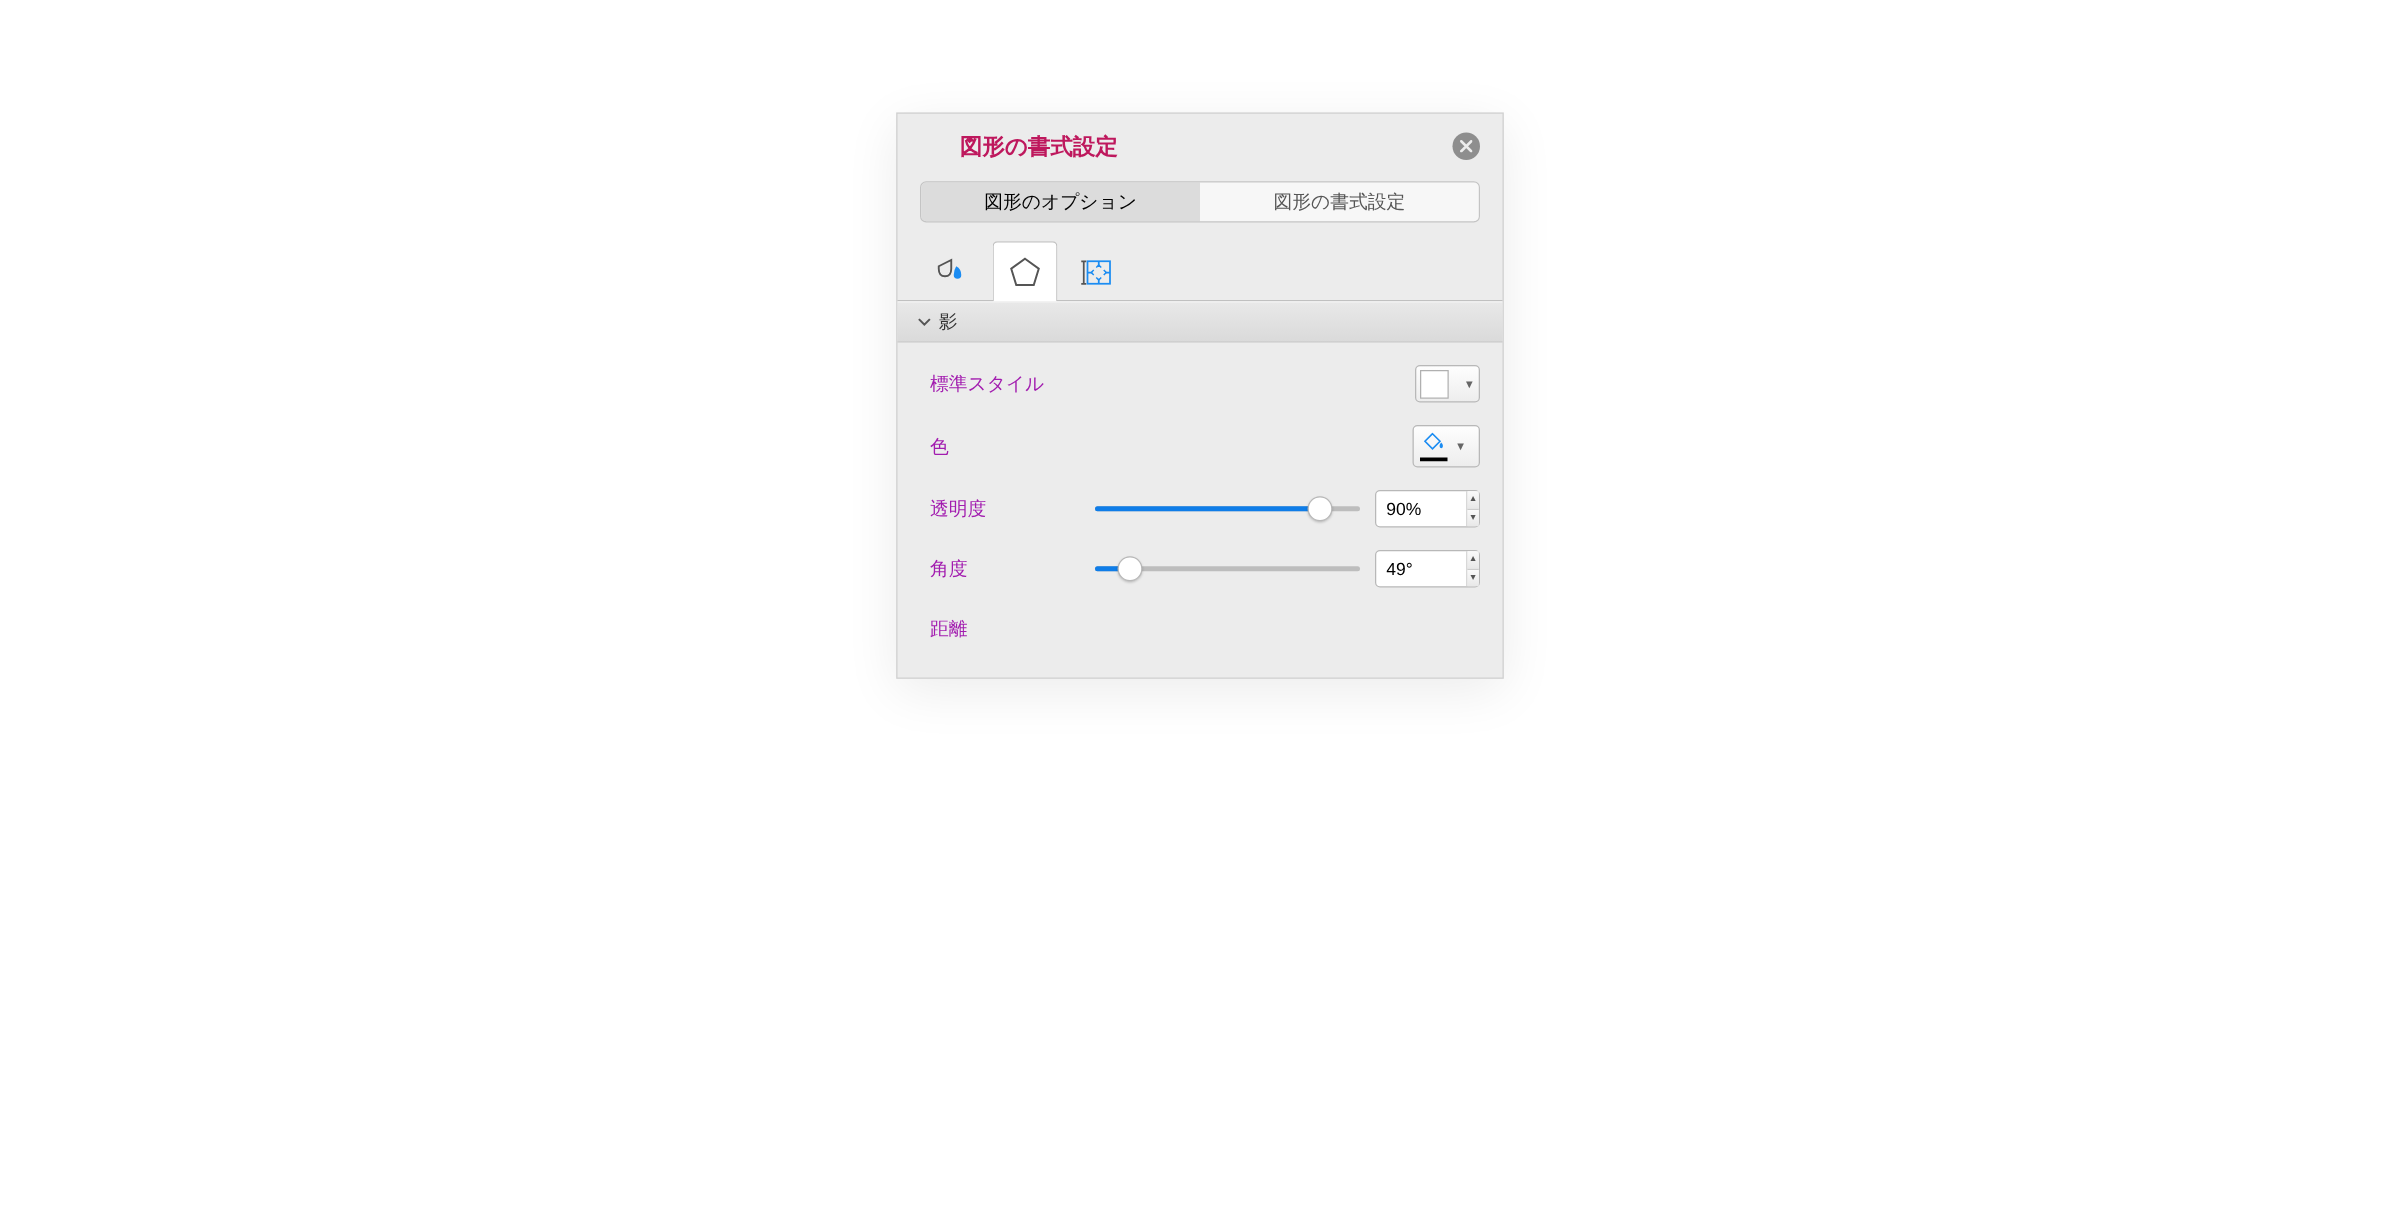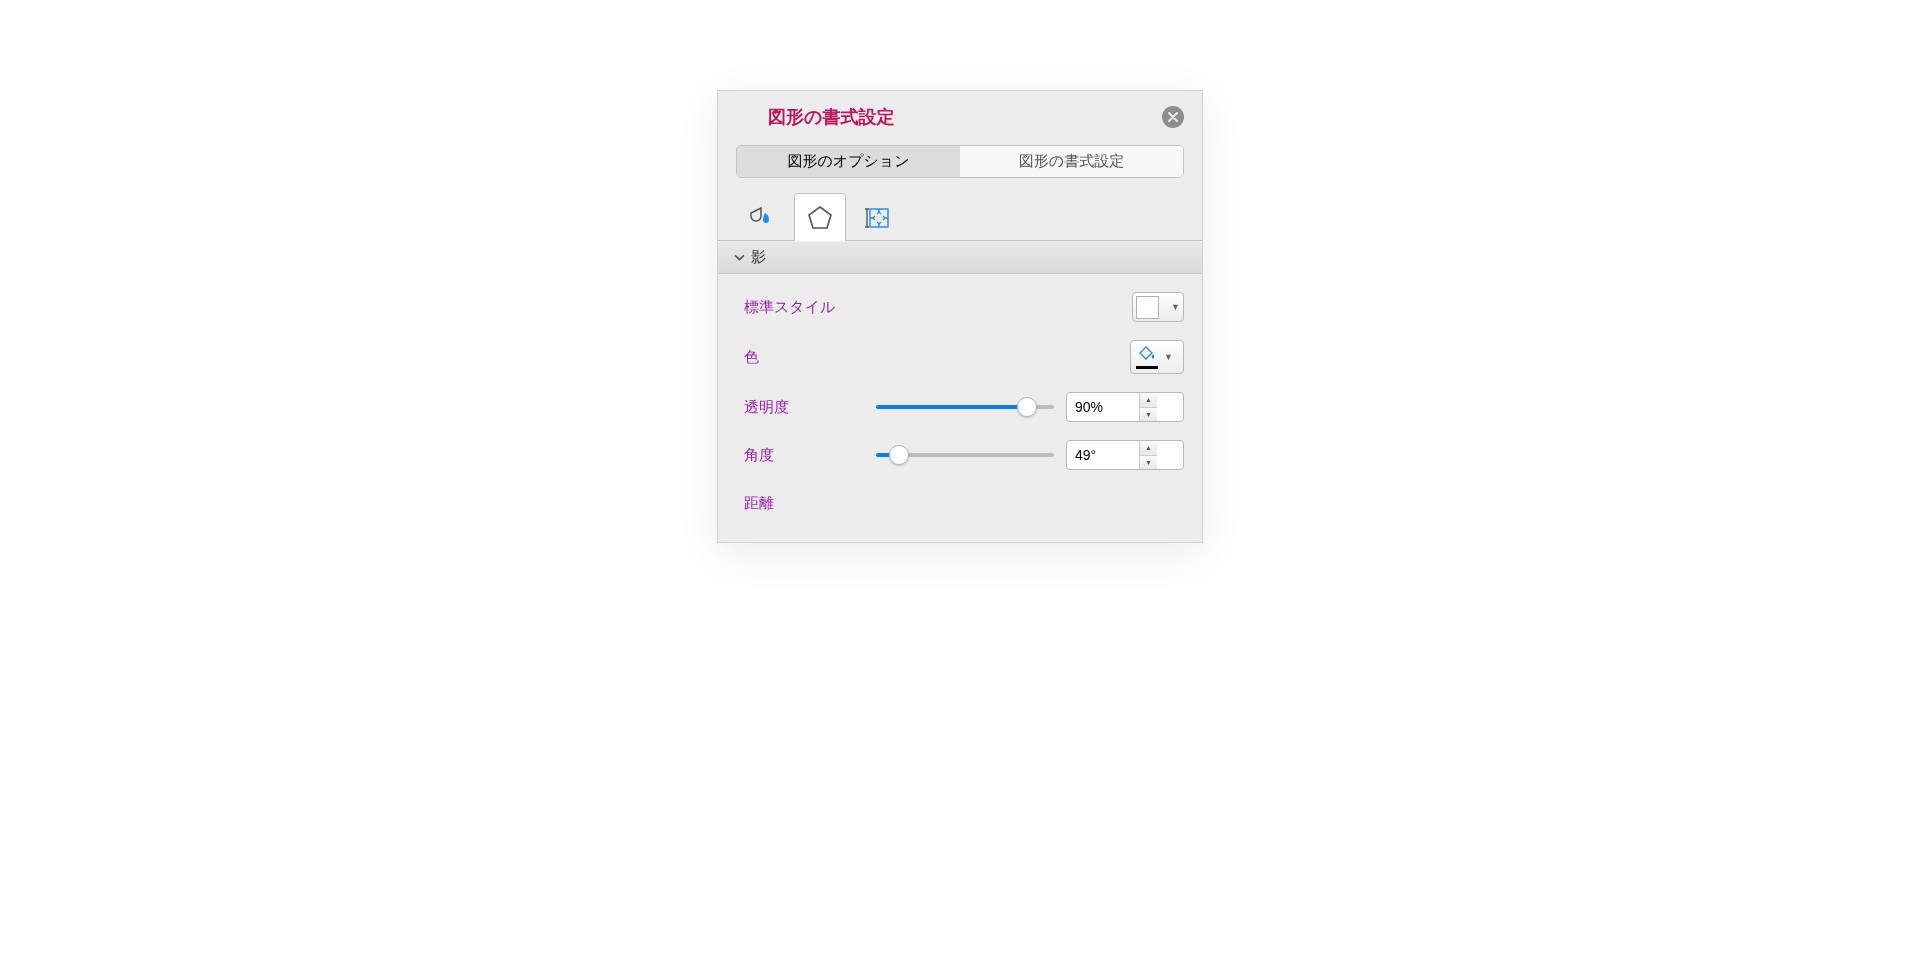--- a/index.html
+++ b/index.html
@@ -176,21 +176,22 @@
   box-shadow: 0 1px 2px rgba(0,0,0,0.2);
   transform: translateX(-50%);
 }
 .spinner {
   display: flex;
   align-items: stretch;
   border: 1px solid #b8b8b8;
   border-radius: 4px;
   background: #fff;
   height: 30px;
-  width: 118px;
+  width: 84px;
+  justify-content: center;
 }
 .spinner-input {
   border: none;
   outline: none;
   width: 72px;
   padding: 0 8px;
   font-size: 14px;
   background: transparent;
 }
 .spinner-btns {

